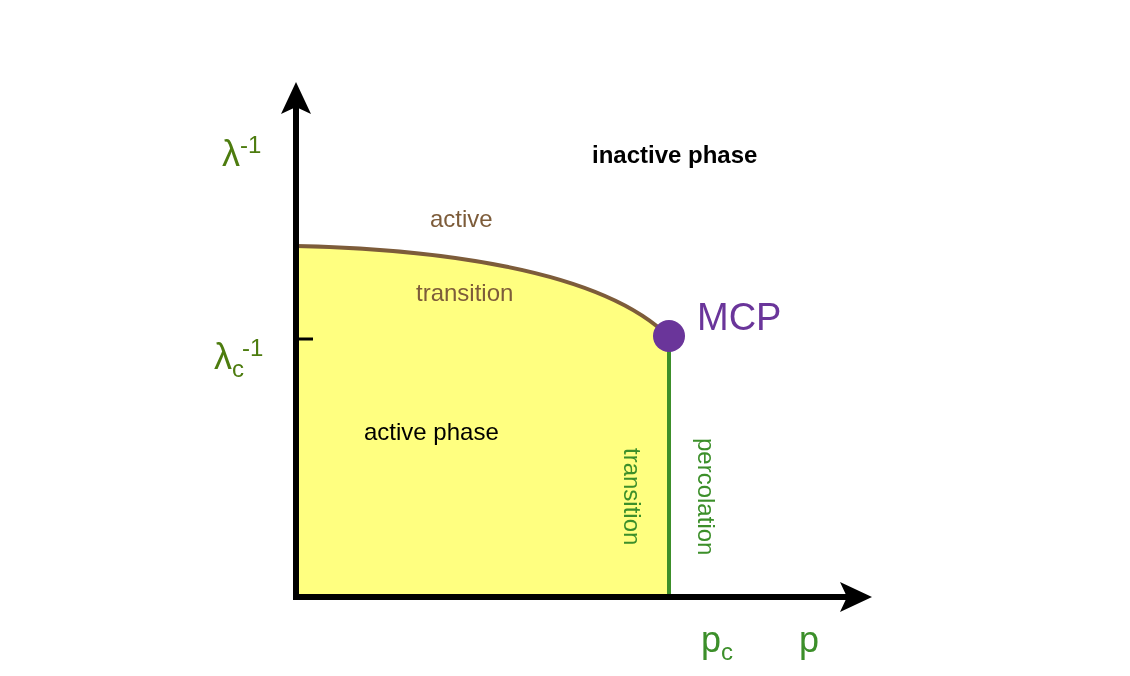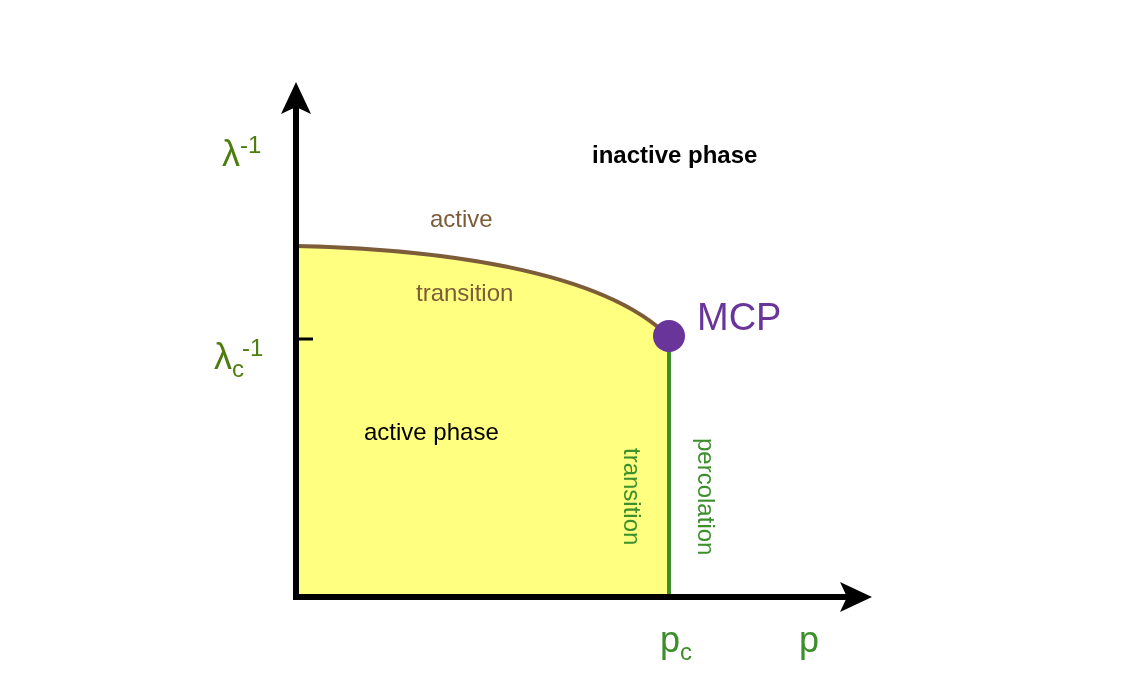--- a/index.html
+++ b/index.html
@@ -51,17 +51,17 @@
 <div class="lbl brown" style="left:416px; top:281px;">transition</div>
 
 <div class="lbl purple" style="left:697px; top:298px;">MCP</div>
 
 <div class="lbl black" style="left:364px; top:420px;">active phase</div>
 
 <div class="lbl green vert" style="left:644px; top:448px;">transition</div>
 
 <div class="lbl green vert" style="left:718px; top:438px;">percolation</div>
 
-<div class="lbl green" style="left:660px; top:622px; font-size:36px;">
+<div class="lbl green" style="left:701px; top:622px; font-size:36px;">
   <span>p</span><sub style="font-size:24px;">c</sub>
 </div>
 
 <div class="lbl green" style="left:799px; top:622px; font-size:36px;">p</div>
 
 </body></html>

